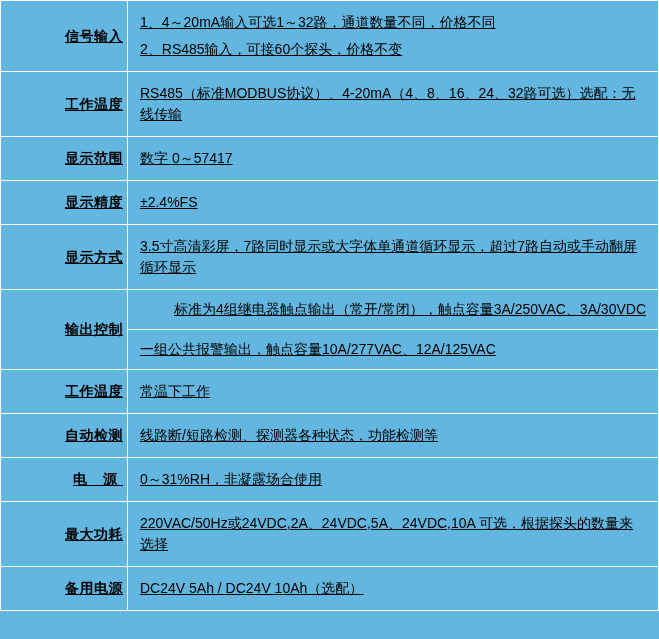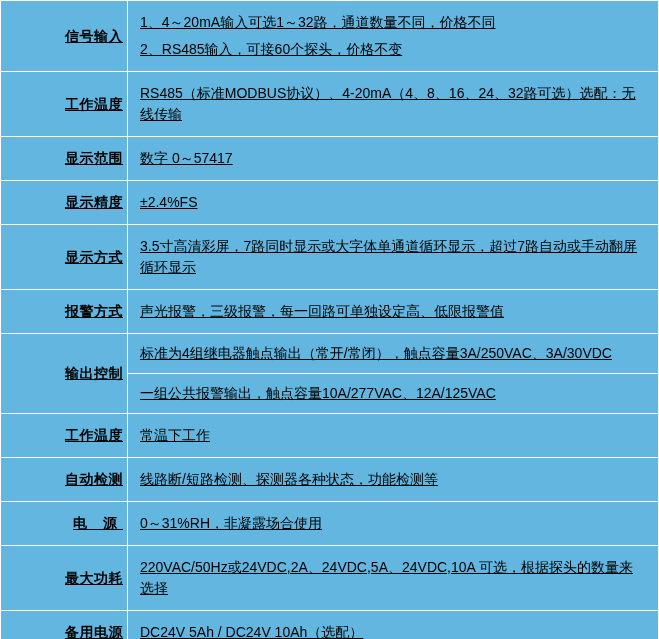--- a/index.html
+++ b/index.html
@@ -44,20 +44,21 @@
   }
   td.value.two-line {
     padding: 0;
   }
   td.value.two-line .sub {
     display: block;
     padding: 9px 12px;
   }
   td.value.two-line .sub.first {
     border-bottom: 1px solid #ffffff;
+    text-align: right;
   }
   td.label.wide-space {
     letter-spacing: 6px;
     text-indent: 6px;
   }
 </style>
 </head>
 <body>
 
 <table class="spec-table">
@@ -87,26 +88,20 @@
           <span class="line">±2.4%FS</span>
         </td>
       </tr>
       <tr>
         <td class="label">显示方式</td>
         <td class="value">
           <span class="line">3.5寸高清彩屏，7路同时显示或大字体单通道循环显示，超过7路自动或手动翻屏循环显示</span>
         </td>
       </tr>
       <tr>
-        <td class="label">报警方式</td>
-        <td class="value">
-          <span class="line">声光报警，三级报警，每一回路可单独设定高、低限报警值</span>
-        </td>
-      </tr>
-      <tr>
         <td class="label">输出控制</td>
         <td class="value two-line">
           <span class="sub first">标准为4组继电器触点输出（常开/常闭），触点容量3A/250VAC、3A/30VDC</span>
           <span class="sub">一组公共报警输出，触点容量10A/277VAC、12A/125VAC</span>
         </td>
       </tr>
       <tr>
         <td class="label">工作温度</td>
         <td class="value">
           <span class="line">常温下工作</span>

